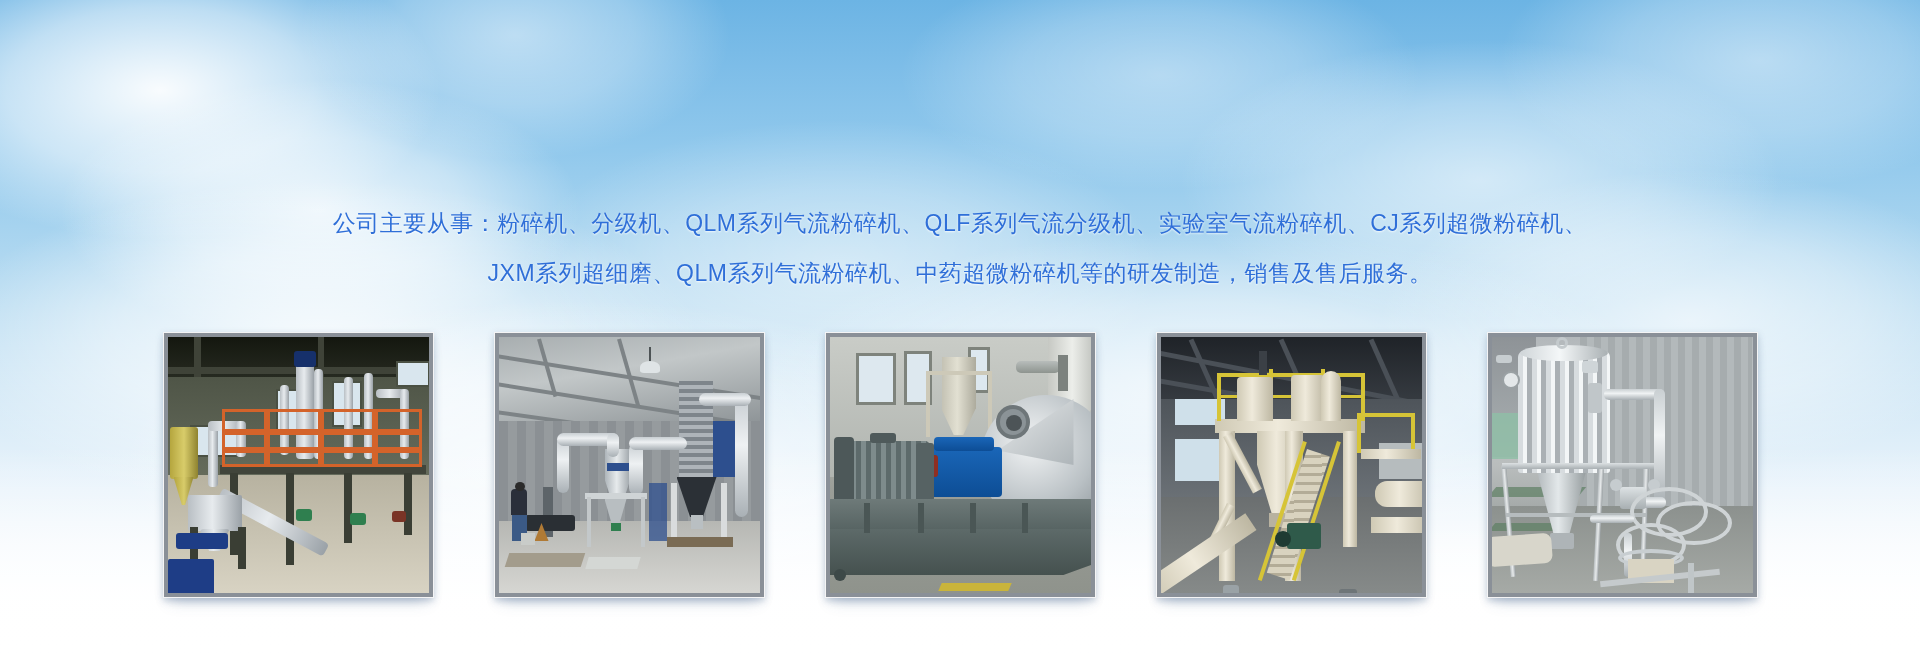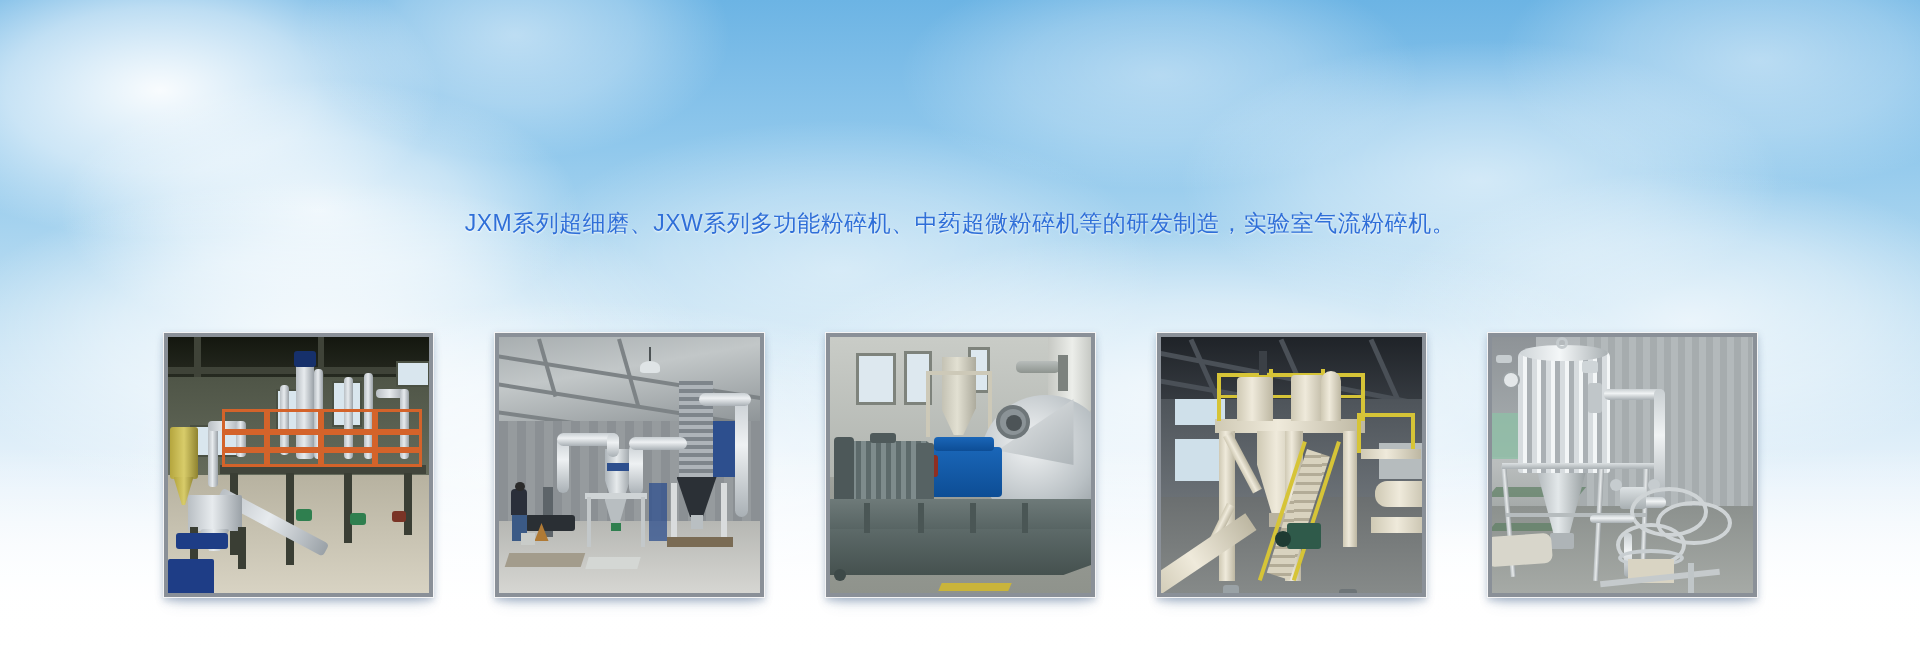--- a/index.html
+++ b/index.html
@@ -194,21 +194,22 @@
   <div class="cloud cl12"></div>
   <div class="cloud cl13"></div>
   <div class="cloud cl14"></div>
   <div class="haze"></div>
 </div>
 
 <div id="content">
 
 
   <div id="tagline">
-    <span class="tl">JXM系列超细磨、JXW系列多功能粉碎机、中药超微粉碎机等的研发制造，实验室气流粉碎机。</span>
+    <span class="tl">公司主要从事：粉碎机、分级机、QLM系列气流粉碎机、QLF系列气流分级机、实验室气流粉碎机、CJ系列超微粉碎机、</span>
+    <span class="tl">JXM系列超细磨、QLM系列气流粉碎机、中药超微粉碎机等的研发制造，销售及售后服务。</span>
   </div>
 
   <div id="photo-strip">
 
     <div class="photo" aria-label="气流粉碎机生产线 - 带橙色护栏平台的车间设备" title="气流粉碎机生产线 - 带橙色护栏平台的车间设备">
       <div class="frame">
         <div class="scene s1">
           <div class="roof"></div>
           <div class="beam" style="left:0;top:30px;width:100%;height:7px;"></div>
           <div class="beam" style="left:26px;top:0;width:7px;height:150px;"></div>

